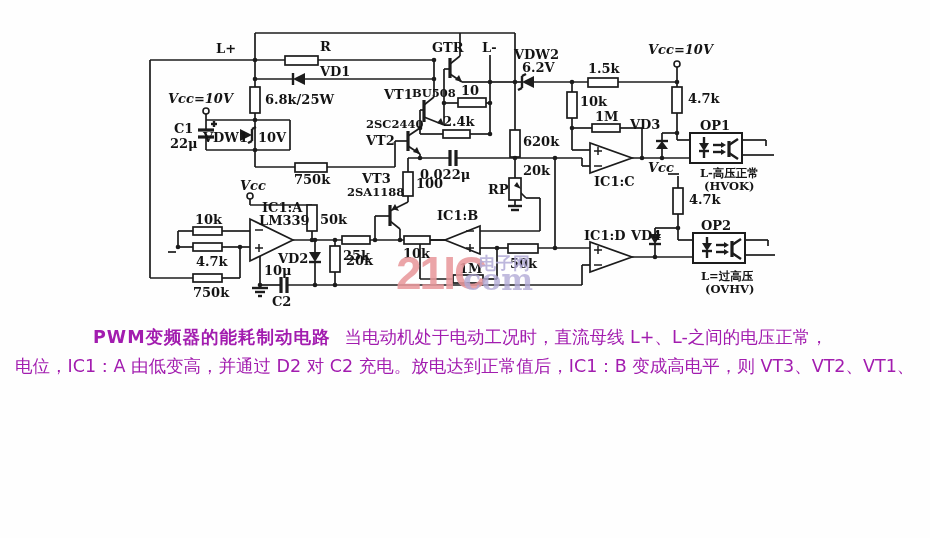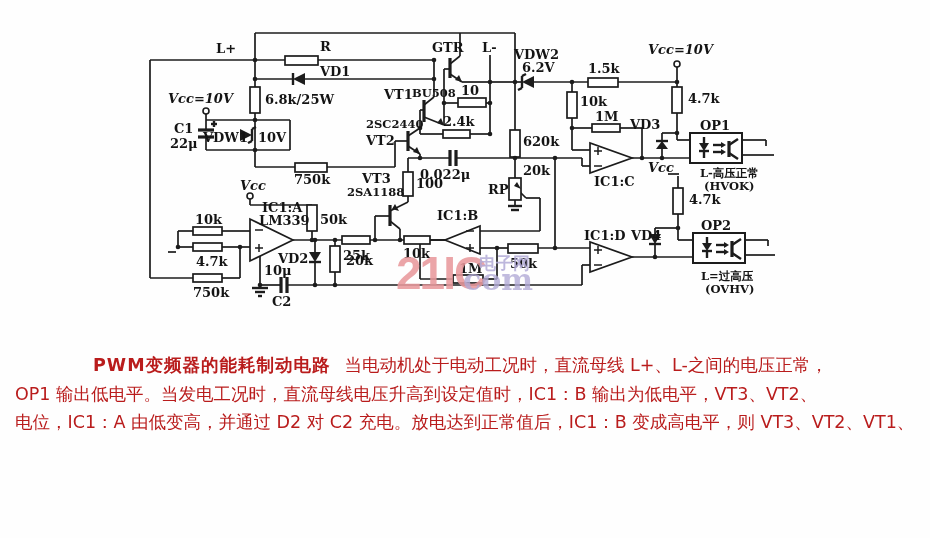--- a/index.html
+++ b/index.html
@@ -18,22 +18,22 @@
             fill:#141414;}
   .txt text.sm{font-size:11.5px;}
   .txt text.it{font-style:italic;}
   .pm{stroke:#1c1c1c;stroke-width:1.5;fill:none;}
   .wm-big{position:absolute;left:396px;top:246px;font-size:46px;font-weight:bold;
           letter-spacing:-2px;color:rgba(232,152,156,0.88);font-family:Liberation Sans, sans-serif;}
   .wm-cn{position:absolute;left:479px;top:252px;font-size:17px;font-weight:bold;
          color:rgba(178,170,214,0.85);}
   .wm-com{position:absolute;left:463px;top:262px;font-size:30px;font-weight:bold;
           color:rgba(178,170,214,0.8);font-family:"DejaVu Serif",serif;}
-  .caption{position:absolute;left:15px;top:351px;width:905px;font-size:17.5px;line-height:28.5px;
-           color:#b91c1c;font-family:"DejaVu Sans","Liberation Sans",sans-serif;}
+  .caption{position:absolute;left:15px;top:323px;width:905px;font-size:17.5px;line-height:28.5px;
+           color:#a21caf;font-family:"DejaVu Sans","Liberation Sans",sans-serif;}
   .caption .line{white-space:nowrap;overflow:hidden;}
   .caption .indent{padding-left:78px;}
   .caption .bold{font-weight:bold;letter-spacing:1px;margin-right:14px;}
 </style>
 </head>
 <body>
 
 <div class="stage">
 
 <svg width="930" height="335" viewBox="0 0 930 335">
@@ -421,17 +421,16 @@
     <text x="510" y="268">50k</text>
   </g>
 </svg>
 
 <span class="wm-big">21IC</span>
 <span class="wm-cn">电子网</span>
 <span class="wm-com">com</span>
 
 <div class="caption">
   <div class="line indent"><span class="bold">PWM变频器的能耗制动电路</span><span>当电动机处于电动工况时，直流母线 L+、L-之间的电压正常，</span></div>
-  <div class="line">OP1 输出低电平。当发电工况时，直流母线电压升高到设定值时，IC1：B 输出为低电平，VT3、VT2、</div>
   <div class="line">电位，IC1：A 由低变高，并通过 D2 对 C2 充电。放电达到正常值后，IC1：B 变成高电平，则 VT3、VT2、VT1、</div>
 </div>
 
 </div>
 
 </body></html>

